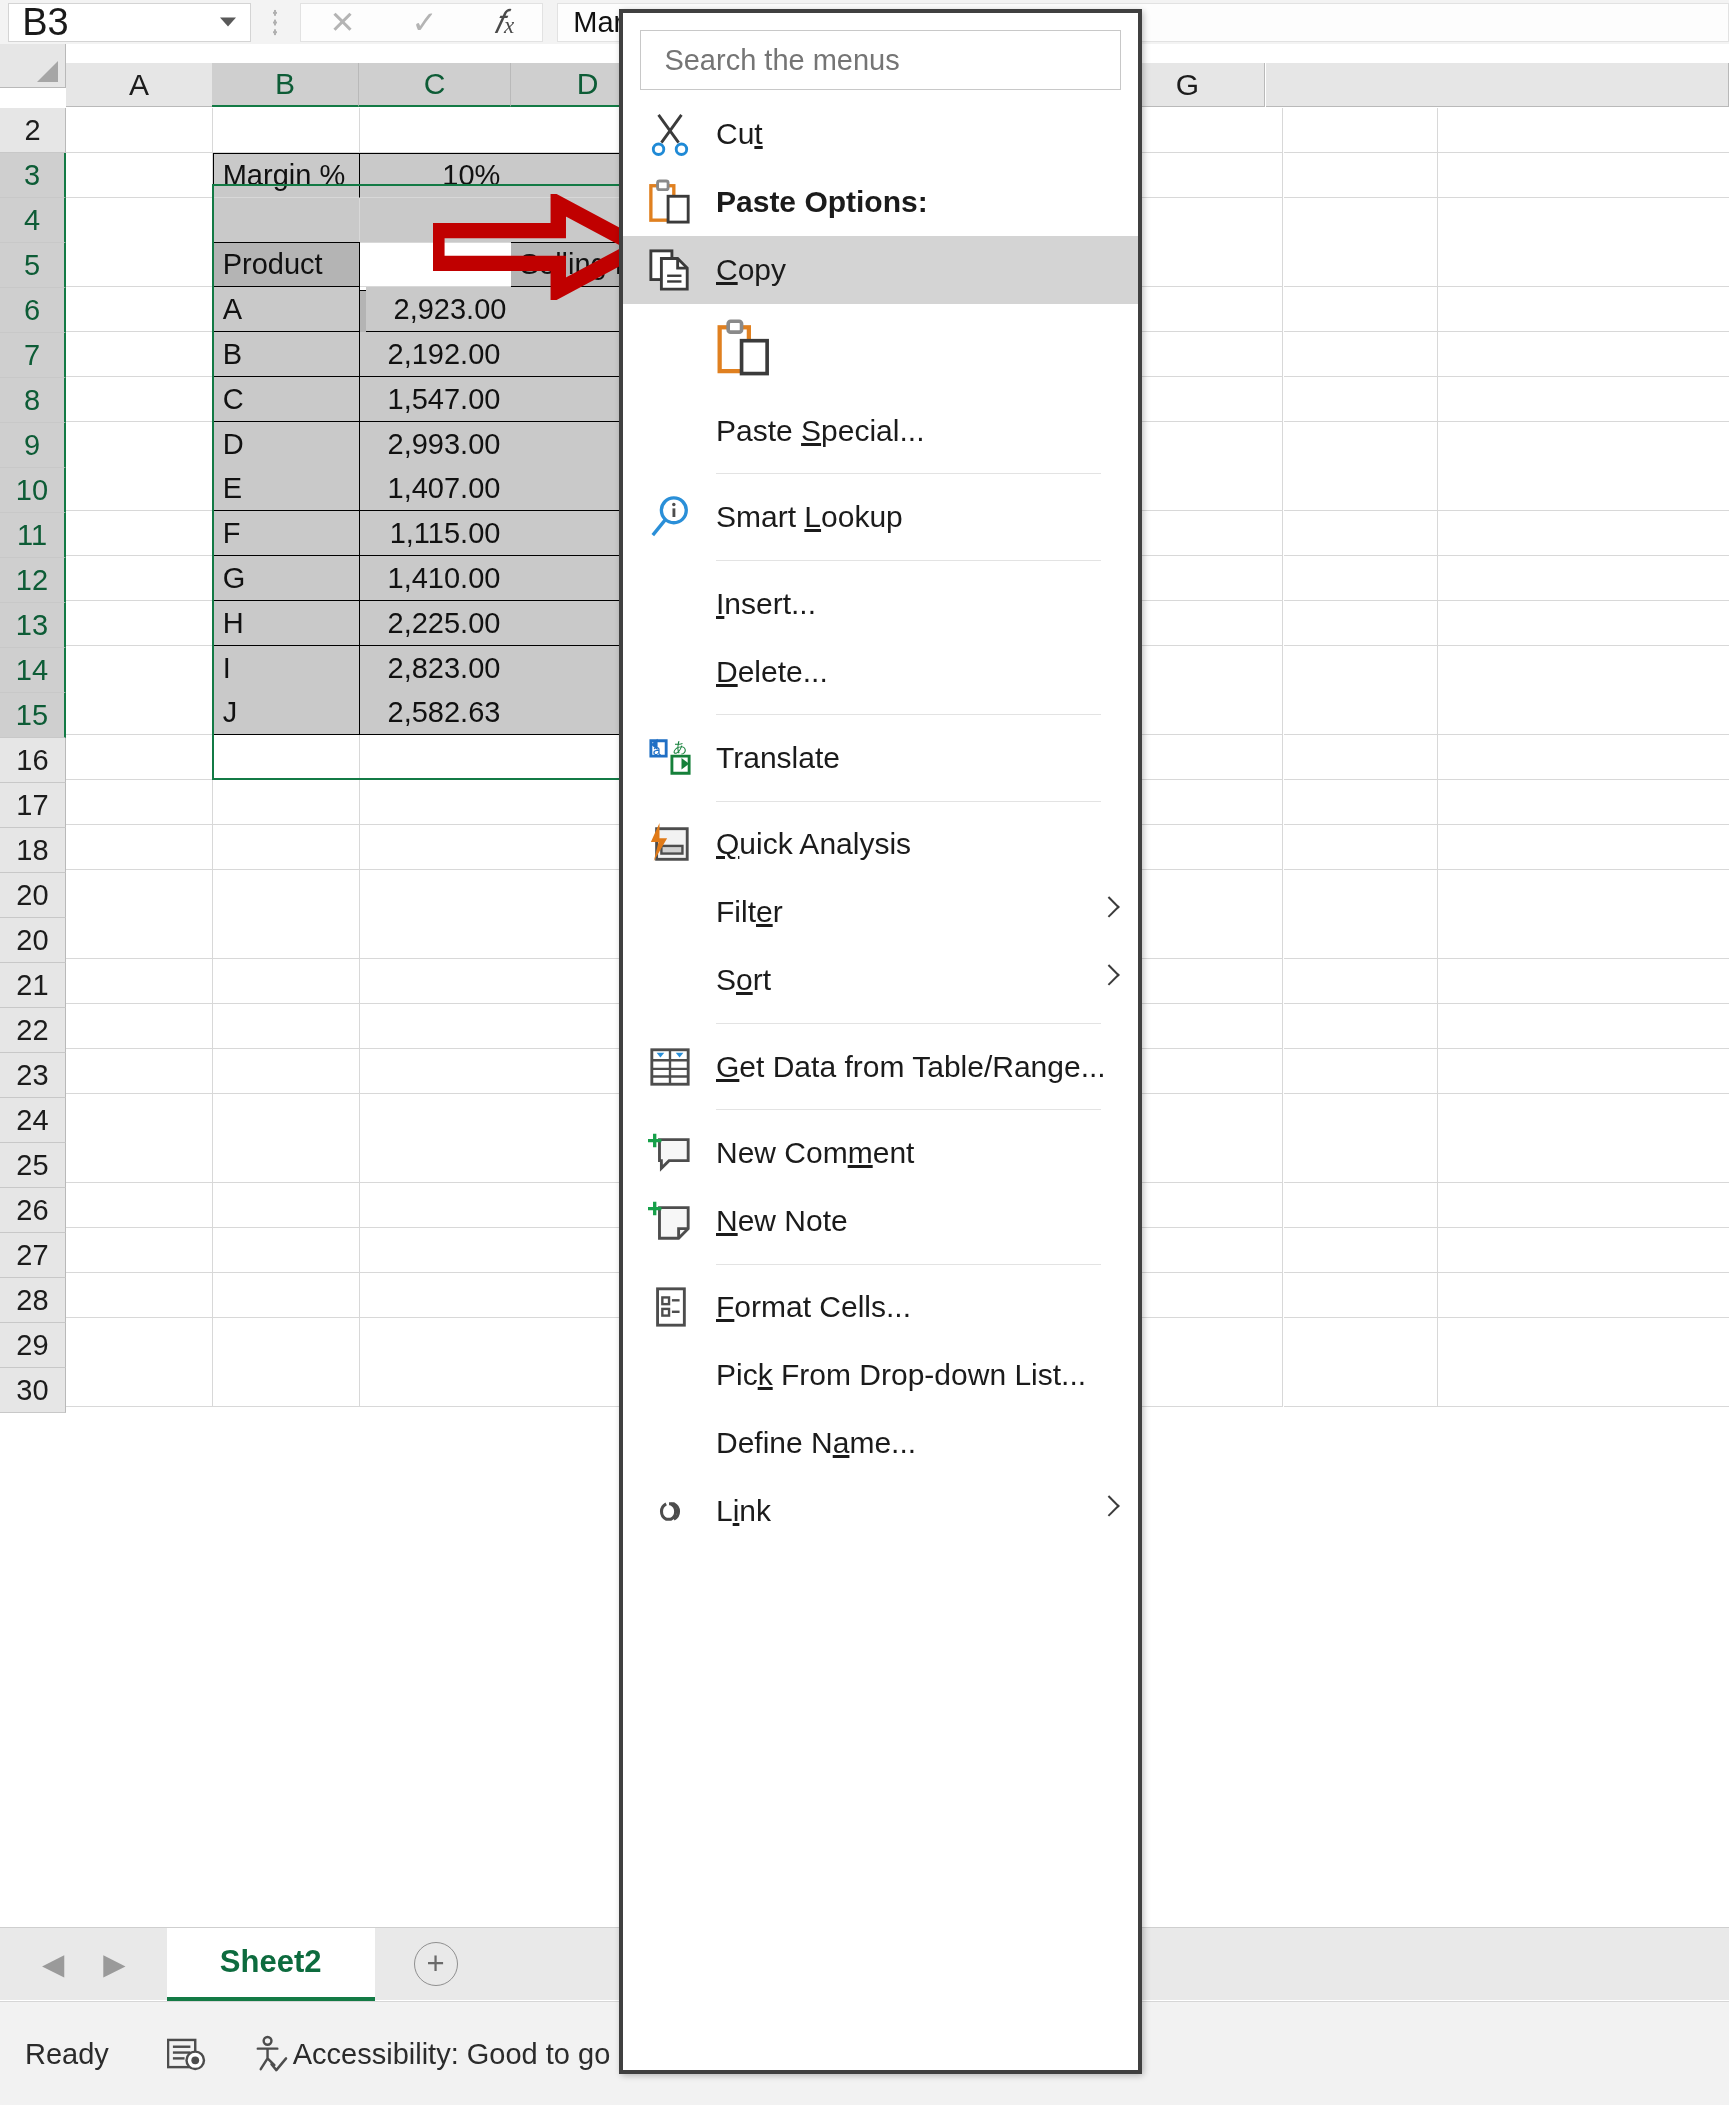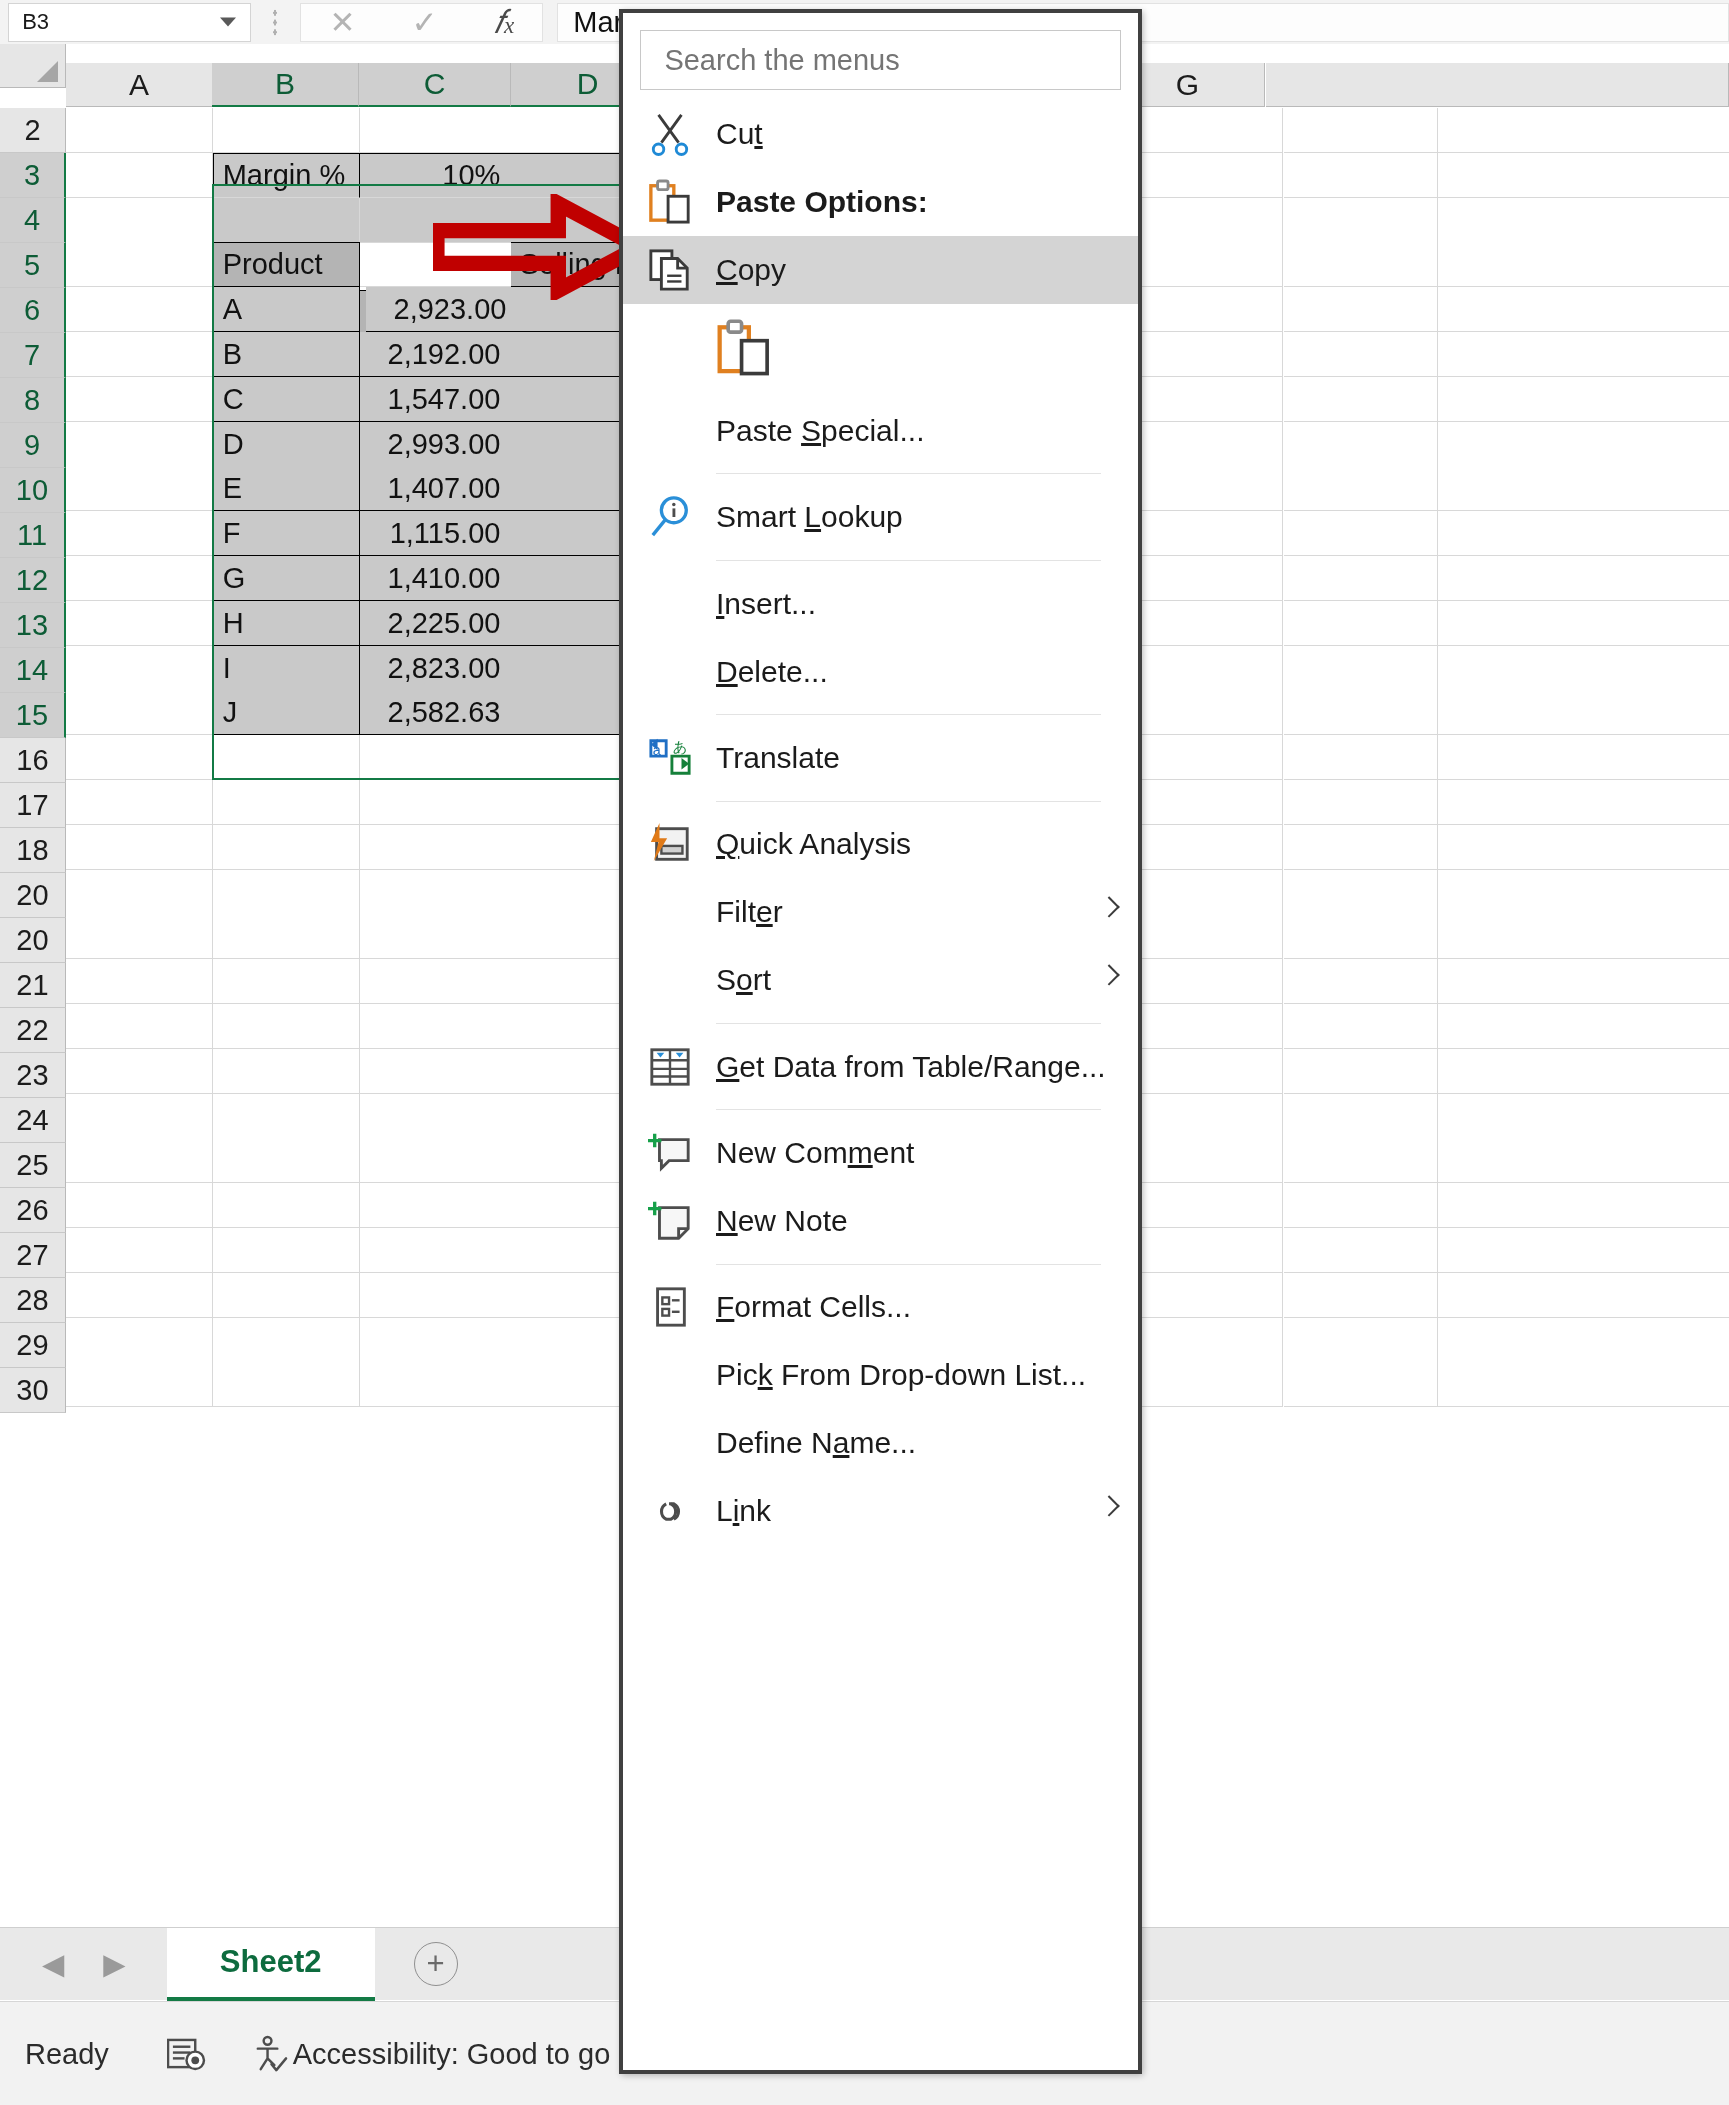--- a/index.html
+++ b/index.html
@@ -20,21 +20,21 @@
   }
   #namebox {
     margin-left:7.7px;
     width:243px; height:39px;
     background:#ffffff;
     border:1px solid #d4d4d4;
     display:flex; align-items:center;
     position:relative;
   }
   #namebox .nb-text {
-    font-size:22px; color:#1a1a1a; padding-left:13.5px; line-height:1;
+    font-size:38px; color:#1a1a1a; padding-left:13.5px; line-height:1;
   }
   #namebox .nb-arrow {
     position:absolute; right:13.5px; top:50%; transform:translateY(-50%);
     width:0;height:0;border-left:8.7px solid transparent;border-right:8.7px solid transparent;
     border-top:9.7px solid #595959;
   }
   #grip { width:7.7px; height:29px; margin-left:21px;
     background-image:radial-gradient(#b0b0b0 40%, transparent 41%);
     background-size:5.8px 9.7px; background-repeat:repeat-y; }
   #fbuttons {

